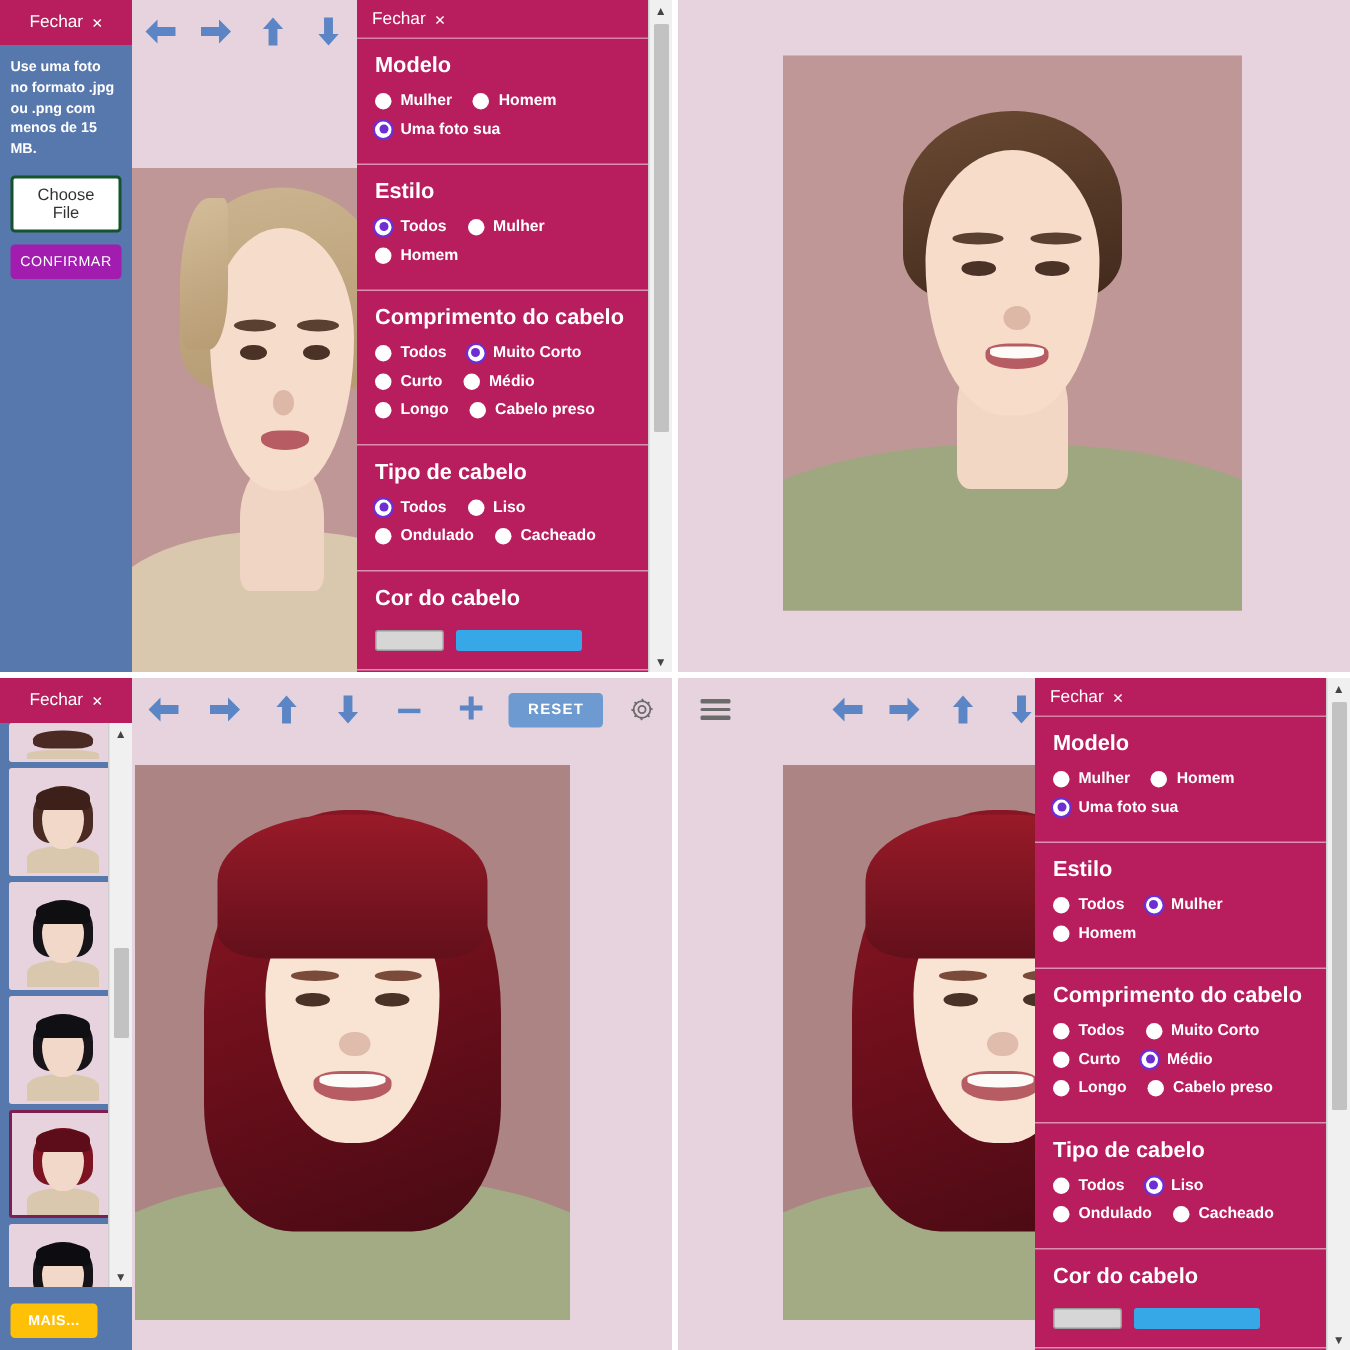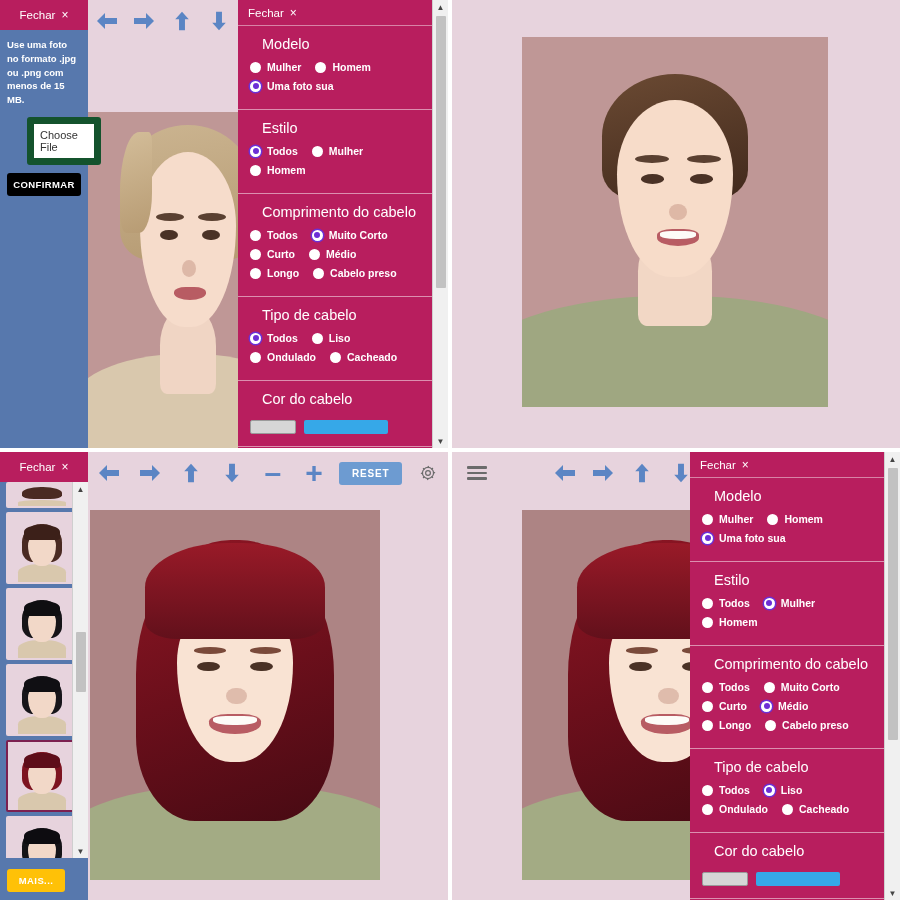--- a/index.html
+++ b/index.html
@@ -73,27 +73,27 @@
   }
   .side-head {
     height:30px; background:#b81e5e; color:#fff;
     display:flex; align-items:center; justify-content:center;
     font-size:11.5px;
   }
   .side-head .x { margin-left:6px; font-size:12px; }
   .side-body { padding: 8px 7px; }
   .side-note { color:#fff; font-size:9.5px; font-weight:bold; line-height:1.45; }
   .choose-file {
-    margin-top:10px; background:#fff; border:7px solid #14532d; border-radius:3px;
+    margin-top:10px; background:#fff; border:2px solid #14532d; border-radius:3px;
     font-size:11px; color:#333; padding:5px 6px; width:100%;
-    text-align:left; font-family:"Liberation Sans", sans-serif;margin-left:20px;
+    text-align:center; font-family:"Liberation Sans", sans-serif;
   }
   .confirmar {
-    margin-top:8px; background:#000000; color:#fff; border:none; border-radius:3px;
-    font-size:9.5px; font-weight:bold; letter-spacing:.4px; padding:6px 4px; width:100%;
+    margin-top:8px; background:#a21caf; color:#fff; border:none; border-radius:3px;
+    font-size:9.5px; font-weight:normal; letter-spacing:.4px; padding:6px 4px; width:100%;
     font-family:"Liberation Sans", sans-serif;
   }
 
   
   .thumbs-wrap { position:absolute; left:0; top:30px; bottom:0; width:88px; background:#5778ad; }
   .thumbs-scroll { position:absolute; left:0; top:0; bottom:42px; right:16px; overflow:hidden; padding:0 6px; }
   .thumb {
     position:relative; width:72px; height:72px; margin-bottom:4px;
     background:#e7d3dd; border:2px solid transparent; border-radius:2px; overflow:hidden;
   }
@@ -123,21 +123,21 @@
     background:#b81e5e; color:#fff; z-index:7; overflow:hidden;
   }
   .opt-panel.right { right:0; }
   .opt-head {
     height:26px; display:flex; align-items:center; padding-left:10px;
     font-size:11.5px; border-bottom:1px solid rgba(255,255,255,.45);
   }
   .opt-head .x { margin-left:6px; font-size:12px; }
   .opt-scroll { position:absolute; left:0; right:16px; top:26px; bottom:0; overflow:hidden; }
   .opt-group { padding:10px 10px 10px 12px; border-bottom:1px solid rgba(255,255,255,.5); }
-  .opt-title { font-size:14.5px; font-weight:normal; margin-bottom:9px;margin-left:12px; }
+  .opt-title { font-size:14.5px; font-weight:bold; margin-bottom:9px; }
   .opt-rows { display:flex; flex-wrap:wrap;font-weight:bold; }
   .opt-item { display:flex; align-items:center; margin:0 14px 7px 0; }
   .radio {
     width:11px; height:11px; border-radius:50%; background:#fff;
     margin-right:6px; flex:none; position:relative;
   }
   .radio.on { background:#fff; box-shadow:0 0 0 1.5px #6c2fd6; }
   .radio.on:after {
     content:""; position:absolute; left:2.5px; top:2.5px;
     width:6px; height:6px; border-radius:50%; background:#6c2fd6;

